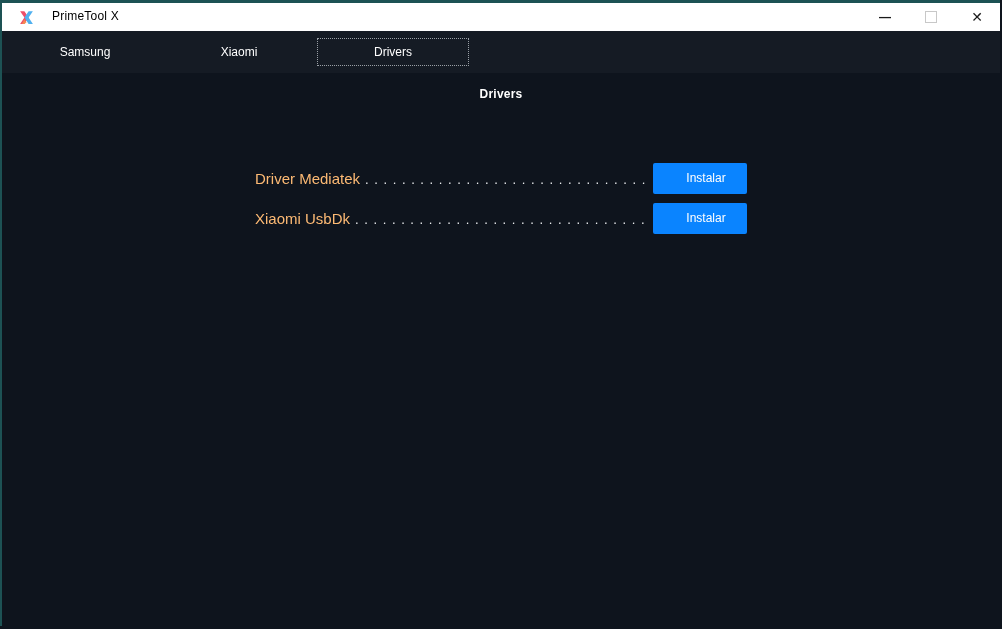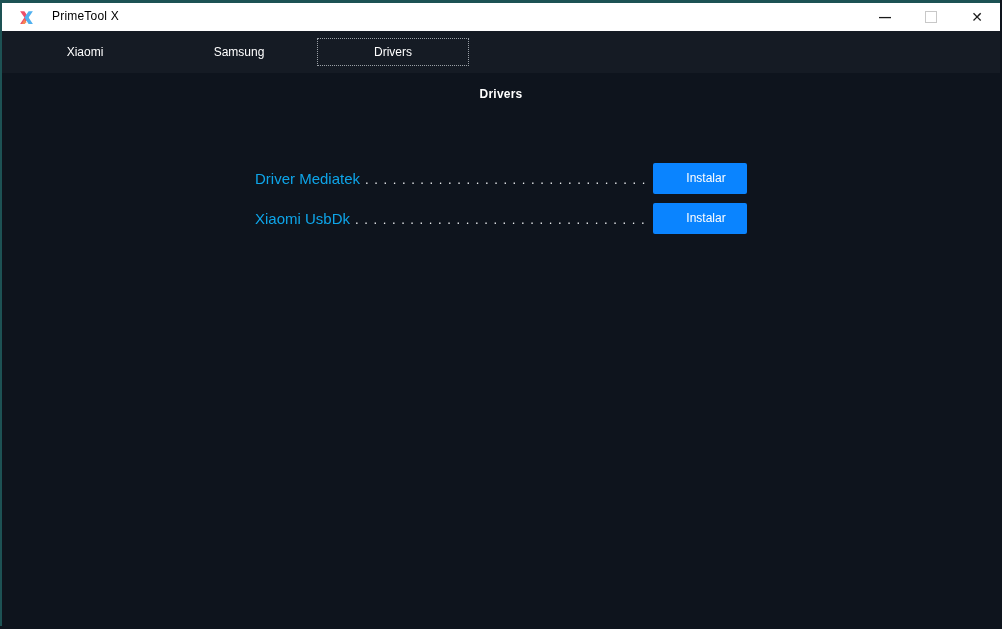--- a/index.html
+++ b/index.html
@@ -113,21 +113,21 @@
     width: 492px;
     margin: 61px auto 0 auto;
   }
   .driver-row {
     display: flex;
     align-items: center;
     height: 32px;
     margin-bottom: 8px;
   }
   .driver-label {
-    color: #0ea5e9;
+    color: #fdba74;
     font-size: 15px;
     white-space: nowrap;
     flex: 0 0 auto;
     padding-right: 5px;
   }
   .driver-dots {
     flex: 1 1 auto;
     overflow: hidden;
     white-space: nowrap;
     color: #e8eaec;
@@ -171,22 +171,22 @@
       <button class="win-btn maximize">
         <span class="max-box"></span>
       </button>
       <button class="win-btn close">
         <span>✕</span>
       </button>
     </div>
   </div>
 
   <div class="tabbar">
+    <div class="tab">Samsung</div>
     <div class="tab">Xiaomi</div>
-    <div class="tab">Samsung</div>
     <div class="tab active">Drivers</div>
   </div>
 
   <div class="content">
     <div class="page-heading">Drivers</div>
 
     <div class="driver-list">
 
       <div class="driver-row">
         <span class="driver-label">Driver Mediatek</span>

